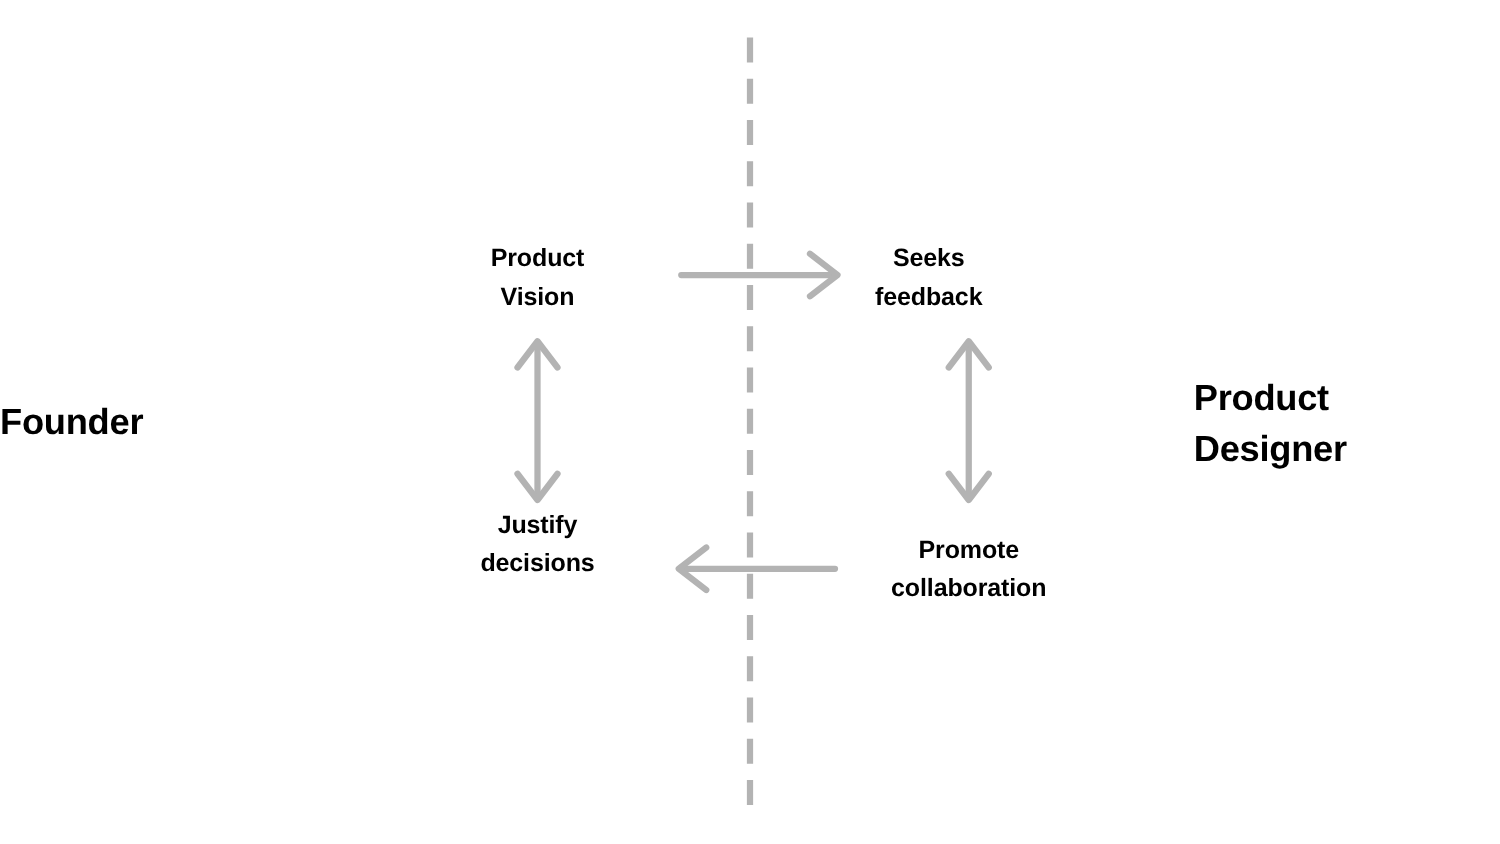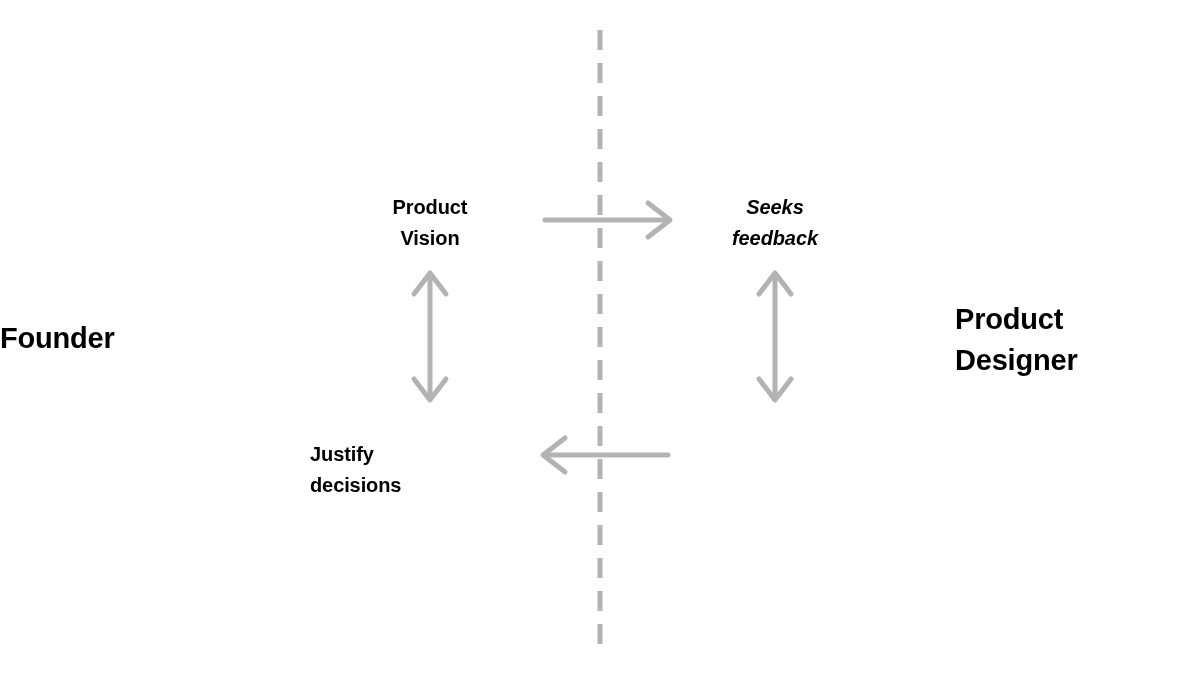--- a/index.html
+++ b/index.html
@@ -47,22 +47,22 @@
   .step-label {
     position: absolute;
     font-size: 20px;
     font-weight: bold;
     line-height: 1.55;
     color: #000000;
     white-space: pre-line;
     letter-spacing: -0.1px;
   }
   #step-product-vision  { left: 310px; top: 192px; width: 240px; text-align: center; }
-  #step-seeks-feedback  { left: 655px; top: 192px; width: 240px; text-align: center; font-style: italic; }
-  #step-justify         { left: 310px; top: 439px; width: 240px; text-align: left; }
+  #step-seeks-feedback  { left: 623px; top: 192px; width: 240px; text-align: center; }
+  #step-justify         { left: 310px; top: 405px; width: 240px; text-align: center; }
   #step-promote         { left: 655px; top: 425px; width: 240px; text-align: center; }
 
   
   #connectors {
     position: absolute;
     left: 0;
     top: 0;
     width: 1200px;
     height: 675px;
   }
@@ -106,14 +106,16 @@
 
   <div class="step-label" id="step-product-vision">Product
 Vision</div>
 
   <div class="step-label" id="step-seeks-feedback">Seeks
 feedback</div>
 
   <div class="step-label" id="step-justify">Justify
 decisions</div>
 
+  <div class="step-label" id="step-promote">Promote
+collaboration</div>
 
 </div>
 
 </body></html>

